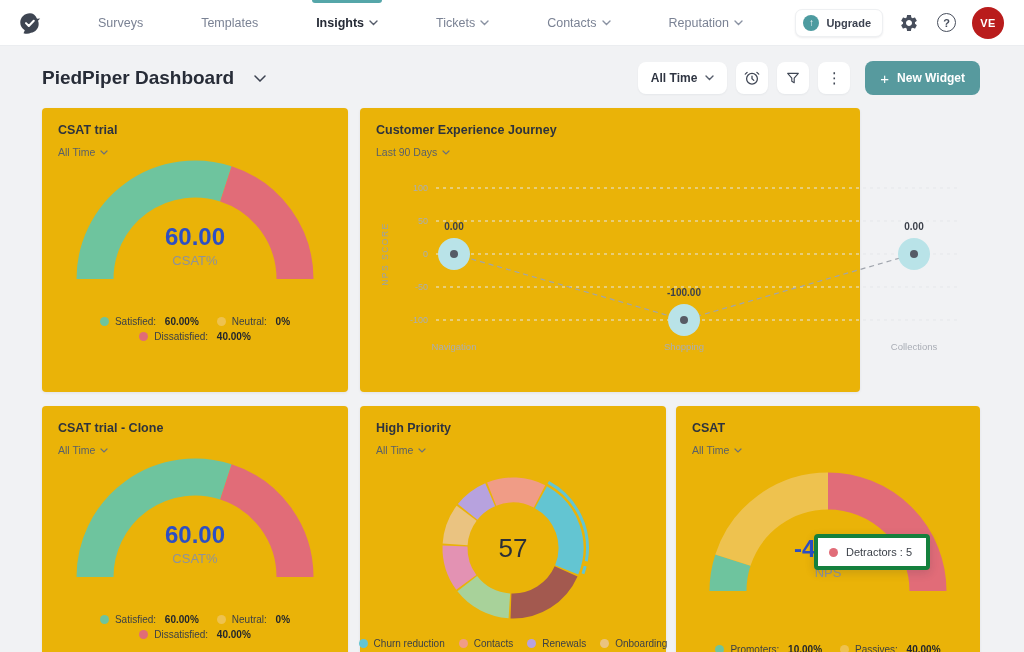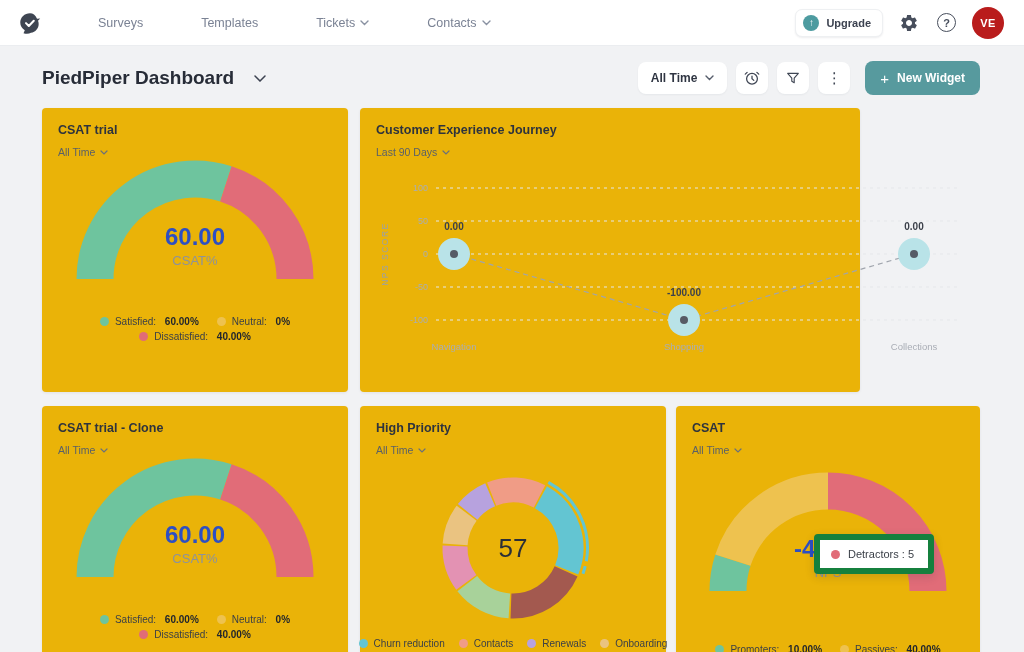--- a/index.html
+++ b/index.html
@@ -64,21 +64,21 @@
   .ylab  { font-size:8.5px; fill:#9aa0a8; letter-spacing:1.5px; }
   .grid  { stroke:#e5e7ea; stroke-width:1; stroke-dasharray:3 4; }
   .journey-line { stroke:#a0a5ad; stroke-width:1.2; stroke-dasharray:5 4; fill:none; }
 
   .legend { position:absolute; left:0; right:0; display:flex; flex-direction:column; gap:4px; align-items:center; }
   .lg-row { display:flex; gap:18px; justify-content:center; }
   .lg-item { display:flex; align-items:center; gap:6px; font-size:10px; color:#3a3f47; white-space:nowrap; }
   .lg-item b { color:#22262d; }
   .lg-dot { width:9px; height:9px; border-radius:50%; flex:0 0 auto; }
 
-  .tooltip { position:absolute; left:138px; top:128px; z-index:6; background:#fff; border:6px solid #15803d;
+  .tooltip { position:absolute; left:138px; top:128px; z-index:6; background:#fff; border:4px solid #15803d;
              border-radius:4px; box-shadow:0 3px 10px rgba(30,40,60,.16); padding:8px 14px 8px 11px;
              display:flex; align-items:center; gap:8px; font-size:11px; color:#3a3f47; }
   .tt-dot { width:9px; height:9px; border-radius:50%; background:#e16c78; }
 </style>
 </head>
 <body>
 
 <div class="page">
 
   <header class="navbar">
@@ -88,28 +88,40 @@
         <path d="M8.3 12.1l2.6 2.6 4.6-4.8" stroke="#fff" stroke-width="1.9" fill="none" stroke-linecap="round" stroke-linejoin="round"></path>
       </svg>
     </div>
     <nav class="nav">
       <a class="nav-item">
           <span>Surveys</span>
         </a>
       <a class="nav-item">
           <span>Templates</span>
         </a>
+      <a class="nav-item active">
+          <span>Insights</span>
+        <svg width="9" height="6" viewBox="0 0 9 6">
+            <path d="M1 1l3.5 3.5L8 1" stroke="#565d6b" stroke-width="1.4" fill="none" stroke-linecap="round"></path>
+          </svg>
+        </a>
       <a class="nav-item">
           <span>Tickets</span>
         <svg width="9" height="6" viewBox="0 0 9 6">
             <path d="M1 1l3.5 3.5L8 1" stroke="#8a92a2" stroke-width="1.4" fill="none" stroke-linecap="round"></path>
           </svg>
         </a>
       <a class="nav-item">
           <span>Contacts</span>
+        <svg width="9" height="6" viewBox="0 0 9 6">
+            <path d="M1 1l3.5 3.5L8 1" stroke="#8a92a2" stroke-width="1.4" fill="none" stroke-linecap="round"></path>
+          </svg>
+        </a>
+      <a class="nav-item">
+          <span>Reputation</span>
         <svg width="9" height="6" viewBox="0 0 9 6">
             <path d="M1 1l3.5 3.5L8 1" stroke="#8a92a2" stroke-width="1.4" fill="none" stroke-linecap="round"></path>
           </svg>
         </a>
     </nav>
     <div class="nav-right">
       <button class="upgrade">
         <span class="up-ic">↑</span>
         <span>Upgrade</span>
       </button>

